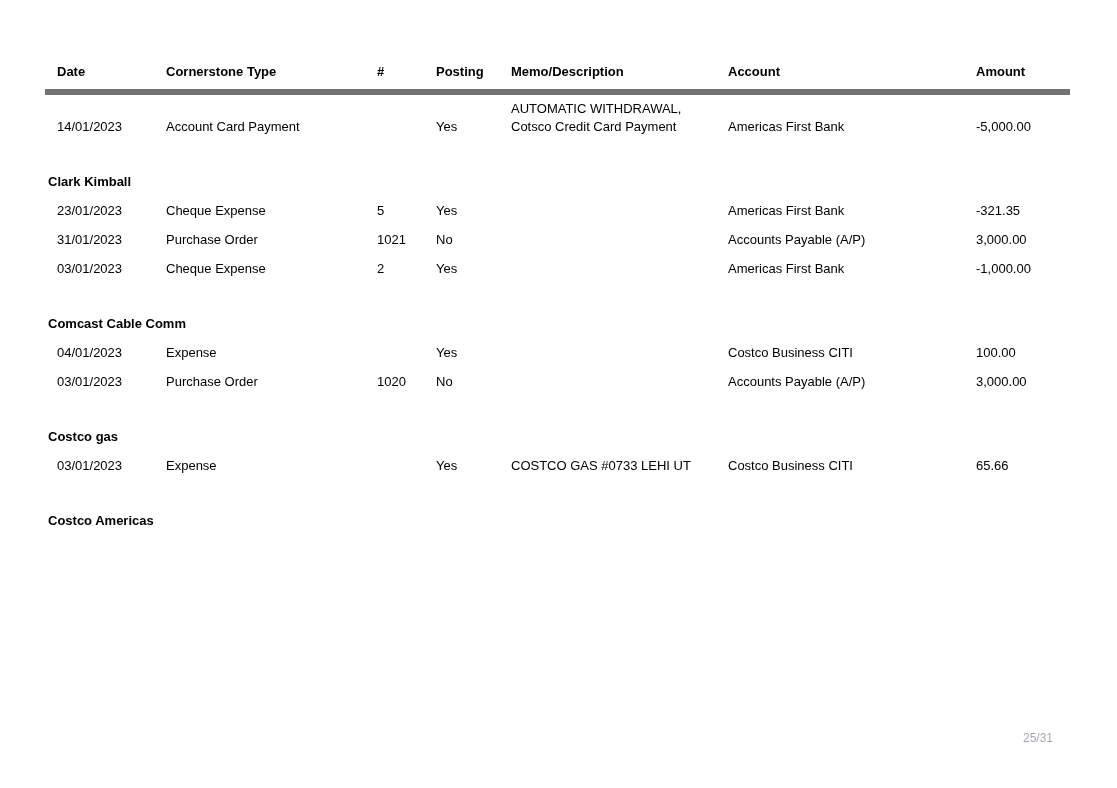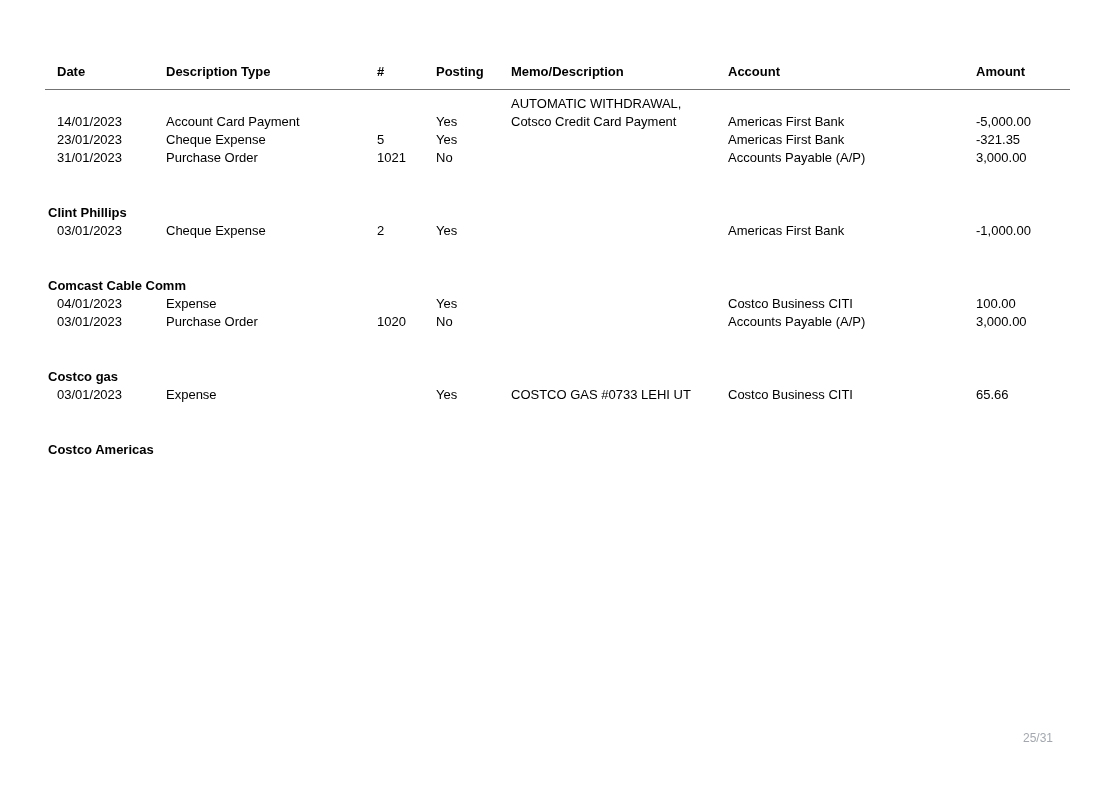--- a/index.html
+++ b/index.html
@@ -22,86 +22,86 @@
   }
   .grid-row {
     display: grid;
     grid-template-columns: 121px 211px 59px 75px 217px 248px 1fr;
     align-items: end;
     line-height: 18px;
   }
   .thead {
     font-weight: 700;
     padding-bottom: 8px;
-    border-bottom: 1px solid #737373;
+    border-bottom: 6px solid #737373;
   }
   .c-date   { padding-left: 12px; }
   .c-amount { padding-right: 4px; }
   .c-memo   { white-space: pre-line; }
   .group-title {
     margin-top: 37px;
     padding-left: 3px;
     font-weight: 700;
     line-height: 18px;
   }
-  .row { }
+  .row { margin-top: 11px; }
   #sections > .row:first-child { margin-top: 5px; }
   .footer {
     position: absolute;
     top: 730px;
     right: 64px;
     font-size: 12px;
     line-height: 16px;
     color: #a4a8ae;
   }
 </style>
 </head>
 <body>
 
 <div class="page">
   <div class="content">
     <div class="grid-row thead">
       <div class="c-date">Date</div>
-      <div class="c-type">Description Type</div>
+      <div class="c-type">Cornerstone Type</div>
       <div class="c-num">#</div>
       <div class="c-post">Posting</div>
       <div class="c-memo">Memo/Description</div>
       <div class="c-acct">Account</div>
       <div class="c-amount">Amount</div>
     </div>
     <div id="sections">
         <div class="grid-row row">
           <div class="c-date">14/01/2023</div>
           <div class="c-type">Account Card Payment</div>
           <div class="c-num"></div>
           <div class="c-post">Yes</div>
           <div class="c-memo">AUTOMATIC WITHDRAWAL,
 Cotsco Credit Card Payment</div>
           <div class="c-acct">Americas First Bank</div>
           <div class="c-amount">-5,000.00</div>
         </div>
+        <div class="group-title">Clark Kimball</div>
         <div class="grid-row row">
           <div class="c-date">23/01/2023</div>
           <div class="c-type">Cheque Expense</div>
           <div class="c-num">5</div>
           <div class="c-post">Yes</div>
           <div class="c-memo"></div>
           <div class="c-acct">Americas First Bank</div>
           <div class="c-amount">-321.35</div>
         </div>
         <div class="grid-row row">
           <div class="c-date">31/01/2023</div>
           <div class="c-type">Purchase Order</div>
           <div class="c-num">1021</div>
           <div class="c-post">No</div>
           <div class="c-memo"></div>
           <div class="c-acct">Accounts Payable (A/P)</div>
           <div class="c-amount">3,000.00</div>
         </div>
-        <div class="group-title">Clint Phillips</div>
         <div class="grid-row row">
           <div class="c-date">03/01/2023</div>
           <div class="c-type">Cheque Expense</div>
           <div class="c-num">2</div>
           <div class="c-post">Yes</div>
           <div class="c-memo"></div>
           <div class="c-acct">Americas First Bank</div>
           <div class="c-amount">-1,000.00</div>
         </div>
         <div class="group-title">Comcast Cable Comm</div>

